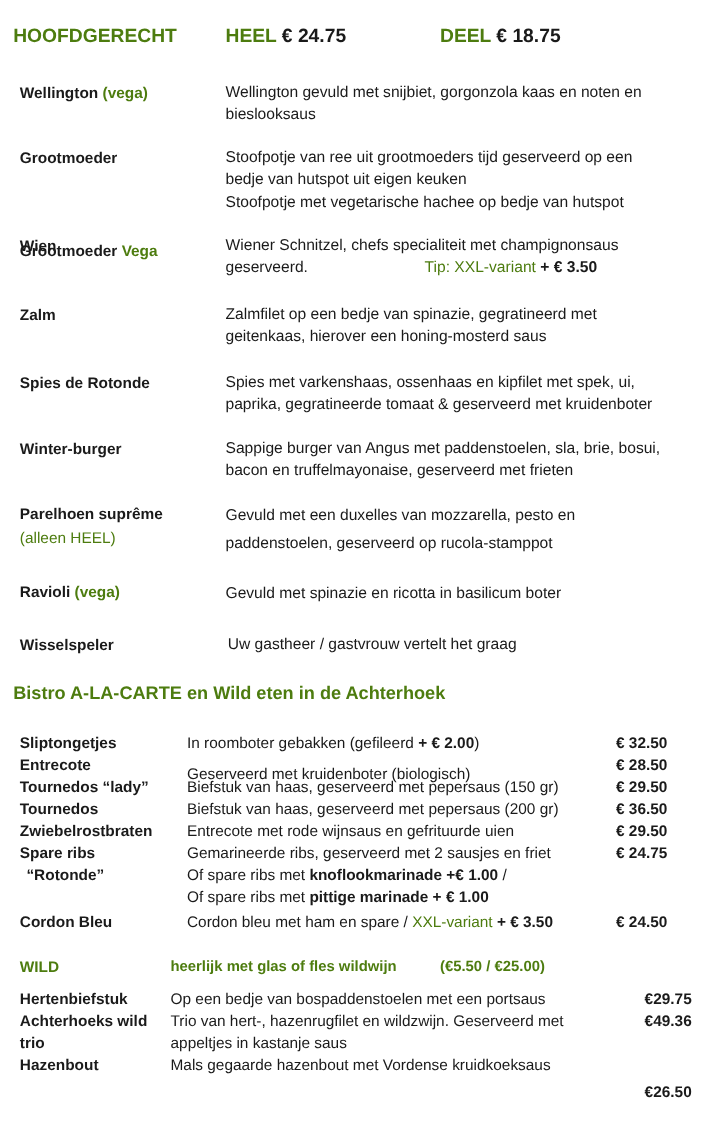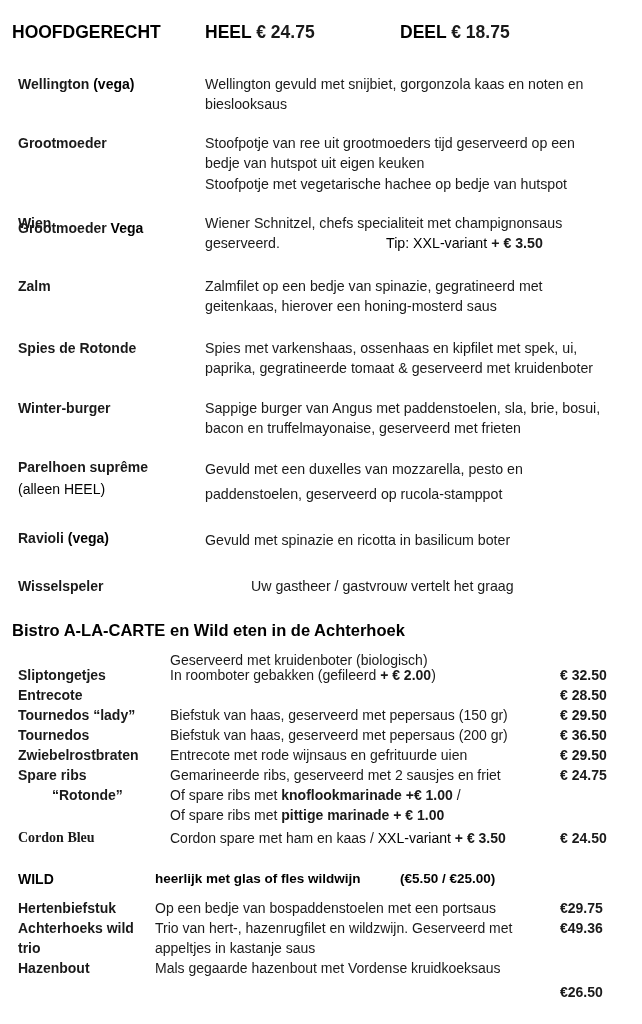--- a/index.html
+++ b/index.html
@@ -1,33 +1,33 @@
 <!DOCTYPE html>
 <html><head>
   <meta charset="utf-8">
   <style>
     html, body { margin: 0; padding: 0; background: #ffffff; }
     body {
       width: 642px; height: 1024px; position: relative; overflow: hidden;
       font-family: "Liberation Sans", sans-serif; color: #1a1a1a;
     }
     .abs { position: absolute; white-space: nowrap; }
-    .red { color: #000000; }
+    .red { color: #4d7c0f; }
     .b { font-weight: bold; }
     .hdr { font-size: 17.5px; font-weight: bold; top: 22px; }
     .name { font-size: 14px; font-weight: bold; left: 18px; line-height: 22px; }
     .desc { font-size: 14.2px; left: 205px; line-height: 22px; }
     .desc2 { font-size: 14.2px; left: 205px; line-height: 26px; }
     .section-title { font-size: 16.5px; font-weight: bold; left: 12px; top: 621px; }
     .ac-name { font-size: 14px; font-weight: bold; left: 18px; line-height: 20px; }
     .ac-desc { font-size: 14px; left: 170px; line-height: 20px; text-align: center; }
     .ac-price { font-size: 14px; font-weight: bold; left: 560px; line-height: 20px; }
     .w-name { font-size: 14px; font-weight: bold; left: 18px; line-height: 20px; }
     .w-desc { font-size: 14px; left: 155px; line-height: 20px; }
-    .w-price { font-size: 14px; font-weight: bold; left: 560px; line-height: 20px; }
+    .w-price { font-size: 14px; font-weight: bold; left: 586px; line-height: 20px; }
     .wild-hdr { font-size: 13.5px; font-weight: bold; top: 871px; text-align: center; }
   </style>
 </head>
 <body>
 
 <div class="abs hdr red" style="left:12px;">HOOFDGERECHT</div>
 <div class="abs hdr" style="left:205px;">
   <span class="red">HEEL</span>
   <span>€ 24.75</span>
 </div>
@@ -66,53 +66,53 @@
 
 <div class="abs name" style="top:456px;">Parelhoen suprême</div>
 <div class="abs name red" style="top:478px; font-weight:normal;text-align:center;">(alleen HEEL)</div>
 <div class="abs desc2" style="top:456px;">Gevuld met een duxelles van mozzarella, pesto en</div>
 <div class="abs desc2" style="top:481px;">paddenstoelen, geserveerd op rucola-stamppot</div>
 
 <div class="abs name" style="top:527px;"><span>Ravioli</span> <span class="red">(vega)</span></div>
 <div class="abs desc" style="top:529px;">Gevuld met spinazie en ricotta in basilicum boter</div>
 
 <div class="abs name" style="top:575px;">Wisselspeler</div>
-<div class="abs desc" style="top:575px; left:207px;margin-left:44px;">Uw gastheer / gastvrouw vertelt het graag</div>
+<div class="abs desc" style="top:575px; left:207px;">Uw gastheer / gastvrouw vertelt het graag</div>
 
 <div class="abs section-title red">Bistro A-LA-CARTE en Wild eten in de Achterhoek</div>
 
 <div class="abs ac-name" style="top:665px;">Sliptongetjes</div>
 <div class="abs ac-desc" style="top:665px;"><span>In roomboter gebakken (gefileerd </span><span class="b">+ € 2.00</span><span>)</span></div>
 <div class="abs ac-price" style="top:665px;">€ 32.50</div>
 
 <div class="abs ac-name" style="top:685px;">Entrecote</div>
-<div class="abs ac-desc" style="top:650px;">Geserveerd met kruidenboter (biologisch)</div>
+<div class="abs ac-desc" style="top:693px;">Geserveerd met kruidenboter (biologisch)</div>
 <div class="abs ac-price" style="top:685px;">€ 28.50</div>
 
 <div class="abs ac-name" style="top:705px;">Tournedos “lady”</div>
 <div class="abs ac-desc" style="top:705px;">Biefstuk van haas, geserveerd met pepersaus (150 gr)</div>
 <div class="abs ac-price" style="top:705px;">€ 29.50</div>
 
 <div class="abs ac-name" style="top:725px;">Tournedos</div>
 <div class="abs ac-desc" style="top:725px;">Biefstuk van haas, geserveerd met pepersaus (200 gr)</div>
 <div class="abs ac-price" style="top:725px;">€ 36.50</div>
 
 <div class="abs ac-name" style="top:745px;">Zwiebelrostbraten</div>
 <div class="abs ac-desc" style="top:745px;">Entrecote met rode wijnsaus en gefrituurde uien</div>
 <div class="abs ac-price" style="top:745px;">€ 29.50</div>
 
 <div class="abs ac-name" style="top:765px;">Spare ribs</div>
-<div class="abs ac-name" style="top:785px; left:24px;margin-left:28px;">“Rotonde”</div>
+<div class="abs ac-name" style="top:785px; left:24px;">“Rotonde”</div>
 <div class="abs ac-desc" style="top:765px;">Gemarineerde ribs, geserveerd met 2 sausjes en friet</div>
 <div class="abs ac-price" style="top:765px;">€ 24.75</div>
 <div class="abs ac-desc" style="top:785px;"><span>Of spare ribs met </span><span class="b">knoflookmarinade +€ 1.00</span><span> /</span></div>
 <div class="abs ac-desc" style="top:805px;"><span>Of spare ribs met </span><span class="b">pittige marinade + € 1.00</span></div>
 
-<div class="abs ac-name" style="top:828px;font-family:Liberation Serif, serif;">Cordon Bleu</div>
-<div class="abs ac-desc" style="top:828px;"><span>Cordon spare met ham en kaas / </span><span class="red">XXL-variant</span><span class="b"> + € 3.50</span></div>
+<div class="abs ac-name" style="top:828px;">Cordon Bleu</div>
+<div class="abs ac-desc" style="top:828px;"><span>Cordon bleu met ham en spare / </span><span class="red">XXL-variant</span><span class="b"> + € 3.50</span></div>
 <div class="abs ac-price" style="top:828px;">€ 24.50</div>
 
 <div class="abs wild-hdr red" style="left:18px; font-size:14px;">WILD</div>
 <div class="abs wild-hdr red" style="left:155px;">heerlijk met glas of fles wildwijn</div>
 <div class="abs wild-hdr red" style="left:400px;">(€5.50 / €25.00)</div>
 
 <div class="abs w-name" style="top:898px;">Hertenbiefstuk</div>
 <div class="abs w-desc" style="top:898px;">Op een bedje van bospaddenstoelen met een portsaus</div>
 <div class="abs w-price" style="top:898px;">€29.75</div>
 

